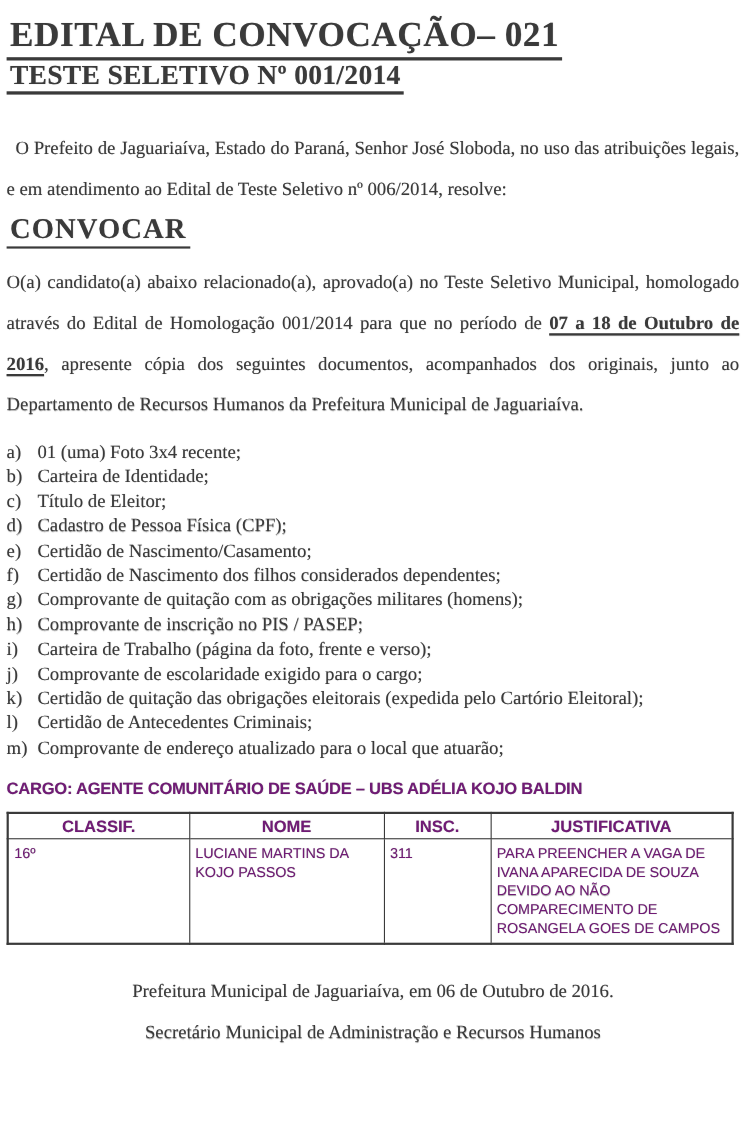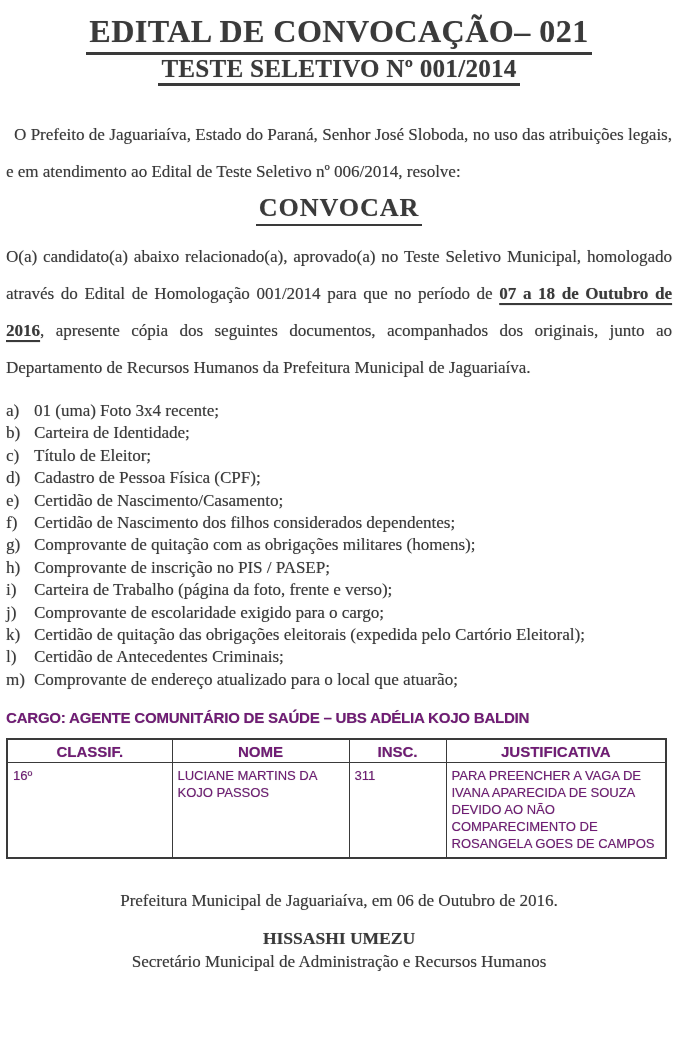--- a/index.html
+++ b/index.html
@@ -8,21 +8,21 @@
     width: 678px;
     height: 1042px;
     box-sizing: border-box;
     padding: 14px 6px 0 6px;
     background: #ffffff;
     font-family: "Liberation Serif", serif;
     color: #3a3a3a;
     overflow: hidden;
     text-shadow: 0.2px 0.2px 0.7px rgba(80,80,80,0.55);
   }
-  .center { text-align: center; }
+  .center { }
   .title-main {
     display: inline-block;
     font-size: 32px;
     font-weight: bold;
     line-height: 1.12;
     border-bottom: 3px solid #3a3a3a;
     padding: 0 3px 2px 3px;
     letter-spacing: 0.5px;
   }
   .title-sub-wrap { margin-top: 0; }
@@ -211,17 +211,16 @@
         <td>311</td>
         <td>PARA PREENCHER A VAGA DE IVANA APARECIDA DE SOUZA DEVIDO AO NÃO COMPARECIMENTO DE ROSANGELA GOES DE CAMPOS</td>
       </tr>
     </tbody>
   </table>
 
   <div class="date-line">Prefeitura Municipal de Jaguariaíva, em 06 de Outubro de 2016.</div>
 
 
   <div class="sig sig-2">
-    <div class="sig-name">HISSASHI UMEZU</div>
     <div class="sig-role">Secretário Municipal de Administração e Recursos Humanos</div>
   </div>
 
 </div>
 
 </body></html>

